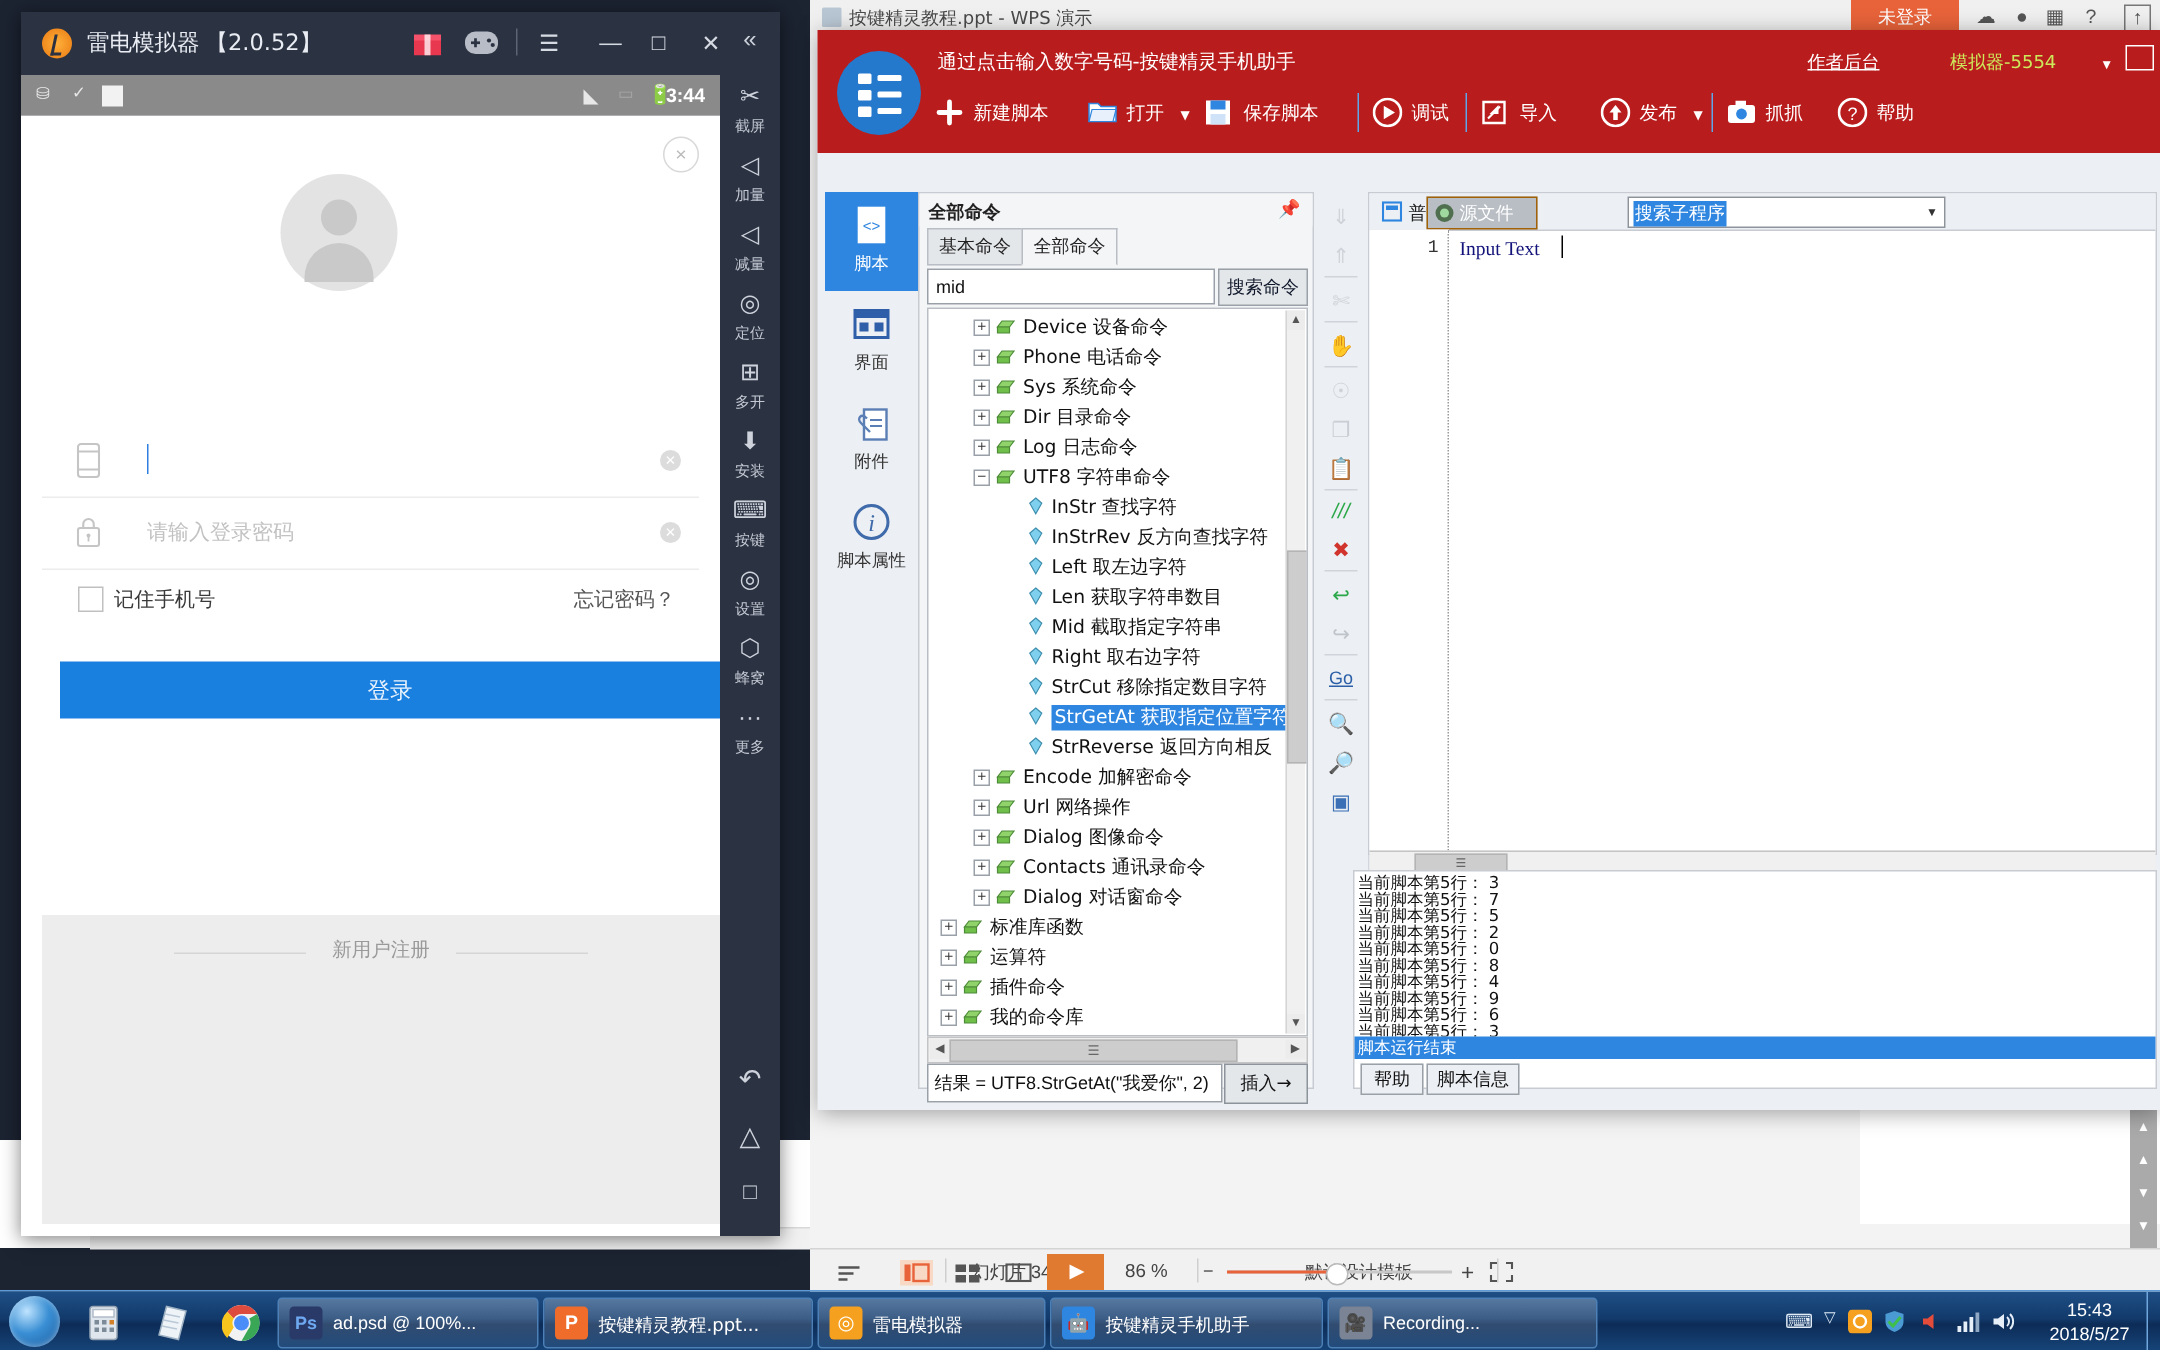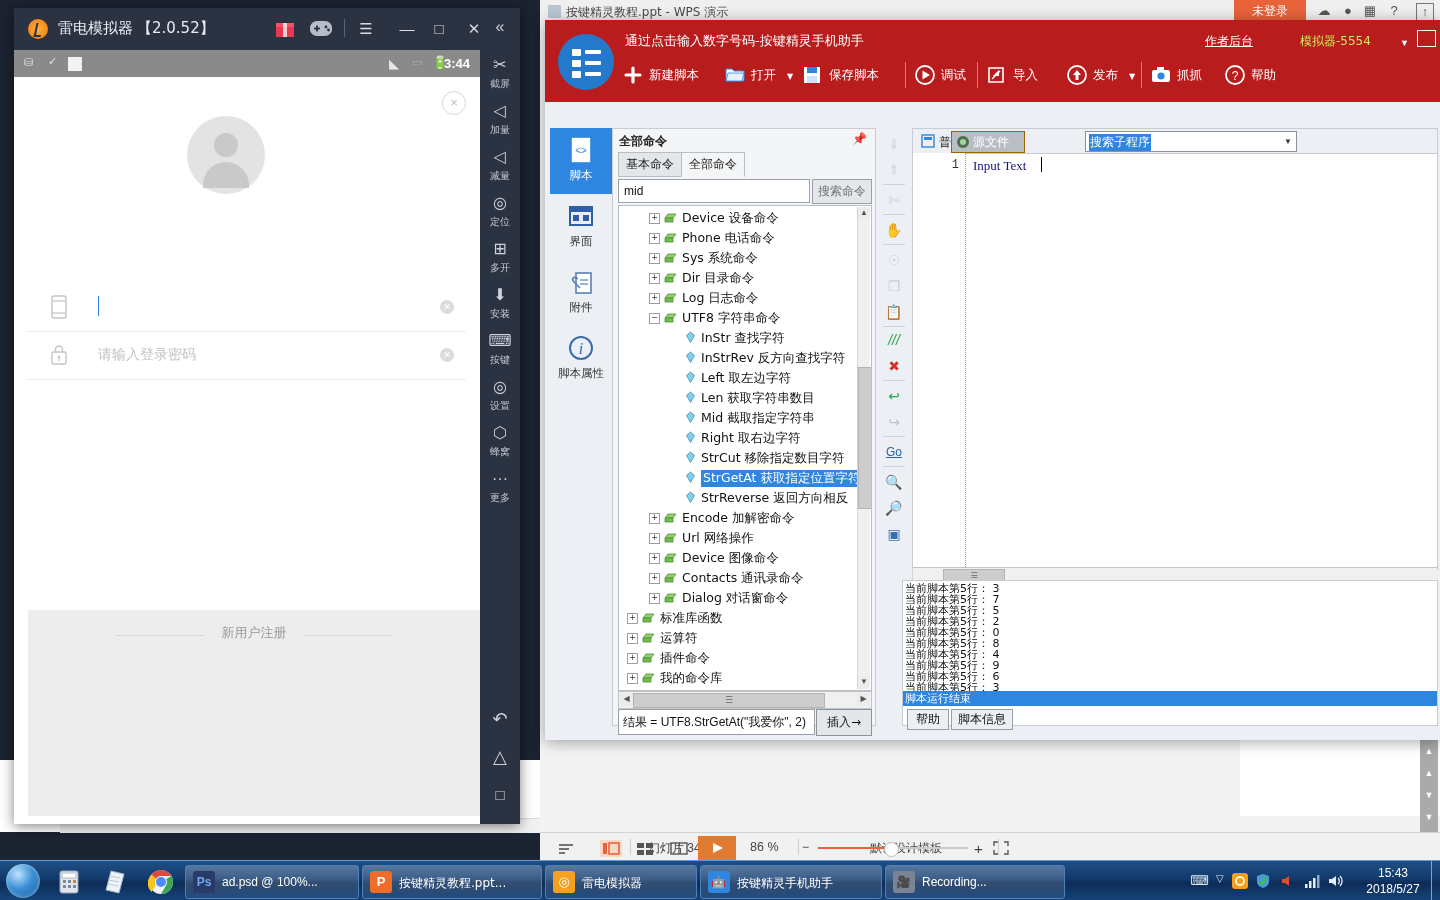--- a/index.html
+++ b/index.html
@@ -111,21 +111,21 @@
   #tree-panel{position:absolute;left:67px;top:108px;width:262px;height:596px;background:#f4f5f7;border:1px solid #c8ccd2;}
   #tree-head{position:absolute;left:0;top:0;width:262px;height:22px;background:#f4f5f7;}
   #tree-head-label{position:absolute;left:6px;top:4px;font-size:12px;font-weight:bold;color:#222;}
   #tree-pin{position:absolute;right:8px;top:3px;font-size:12px;color:#333;}
   .ttab{position:absolute;top:23px;height:23px;border:1px solid #b9bec5;font-size:12px;color:#222;
     text-align:center;line-height:22px;background:#e4e7ea;}
   .ttab.on{background:#f4f5f7;border-bottom-color:#f4f5f7;}
   #tree-search{position:absolute;left:5px;top:50px;width:190px;height:22px;background:#fff;border:1px solid #9aa0a8;}
   #tree-search-val{position:absolute;left:5px;top:4px;font-size:12px;color:#111;}
   #tree-search-btn{position:absolute;left:199px;top:50px;width:58px;height:23px;background:#e4e7ea;border:1px solid #9aa0a8;
-    font-size:12px;text-align:center;line-height:22px;color:#737373;}
+    font-size:12px;text-align:center;line-height:22px;color:#0f172a;}
   #tree-scrollarea{position:absolute;left:5px;top:76px;width:252px;height:484px;background:#fff;border:1px solid #b9bec5;overflow:hidden;}
   .tnode{position:absolute;height:20px;white-space:nowrap;font-size:12.5px;color:#111;}
   .tnode .exp{position:absolute;left:0;top:5px;width:9px;height:9px;border:1px solid #9aa0a8;background:#fff;
     font-size:8px;line-height:8px;text-align:center;color:#333;}
   .tnode .gicon{position:absolute;left:15px;top:4px;width:13px;height:11px;}
   .tnode .tlab{position:absolute;left:33px;top:2px;}
   .tleaf .dicon{position:absolute;left:14px;top:3px;width:11px;height:13px;}
   .tleaf .tlab{position:absolute;left:30px;top:2px;}
   .tnode.sel .tlab{background:#2f86e0;color:#fff;padding:0 2px;}
   #tree-vscroll{position:absolute;right:1px;top:1px;width:12px;height:482px;background:#f0f0f0;border-left:1px solid #d5d5d5;}
@@ -528,21 +528,21 @@
                 <path d="M1 5h8v4H1z" fill="#6fbf4a" stroke="#4f8c3a" stroke-width=".8"></path>
               </svg></span>
             <span class="tlab">Url 网络操作</span>
           </div>
           <div class="tnode cn" style="top: 342px; left: 30px;">
             <span class="exp">+</span>
             <span class="gicon"><svg width="13" height="11" viewBox="0 0 13 11">
                 <path d="M4 1h8l-3 4H1z" fill="#8fd36a" stroke="#4f8c3a" stroke-width=".8"></path>
                 <path d="M1 5h8v4H1z" fill="#6fbf4a" stroke="#4f8c3a" stroke-width=".8"></path>
               </svg></span>
-            <span class="tlab">Device 图像命令</span>
+            <span class="tlab">Dialog 图像命令</span>
           </div>
           <div class="tnode cn" style="top: 362px; left: 30px;">
             <span class="exp">+</span>
             <span class="gicon"><svg width="13" height="11" viewBox="0 0 13 11">
                 <path d="M4 1h8l-3 4H1z" fill="#8fd36a" stroke="#4f8c3a" stroke-width=".8"></path>
                 <path d="M1 5h8v4H1z" fill="#6fbf4a" stroke="#4f8c3a" stroke-width=".8"></path>
               </svg></span>
             <span class="tlab">Contacts 通讯录命令</span>
           </div>
           <div class="tnode cn" style="top: 382px; left: 30px;">
@@ -742,21 +742,27 @@
             <rect x="4" y="9" width="14" height="12" rx="1.5" fill="none" stroke="#c5c5c5" stroke-width="1.4"></rect>
             <path d="M7.5 9V6.5a3.5 3.5 0 017 0V9" fill="none" stroke="#c5c5c5" stroke-width="1.4"></path>
             <circle cx="11" cy="14" r="1.3" fill="#c5c5c5"></circle>
             <line x1="11" y1="15" x2="11" y2="18" stroke="#c5c5c5" stroke-width="1.2"></line>
           </svg>
       </span>
       <span class="fph">请输入登录密码</span>
       <span class="clr">✕</span>
     </div>
 
-
+    <div id="rowopt">
+      <span id="cb"></span>
+      <span id="cb-label" class="cn">记住手机号</span>
+      <span id="forgot" class="cn">忘记密码？</span>
+    </div>
+
+    <div id="login-btn" class="cn">登录</div>
 
     <div id="reg-area">
       <div id="reg-title" class="cn">新用户注册</div>
       <div class="hr-l" style="left:88px;"></div>
       <div class="hr-l" style="right:88px;"></div>
 
 
     </div>
   </div>
 

